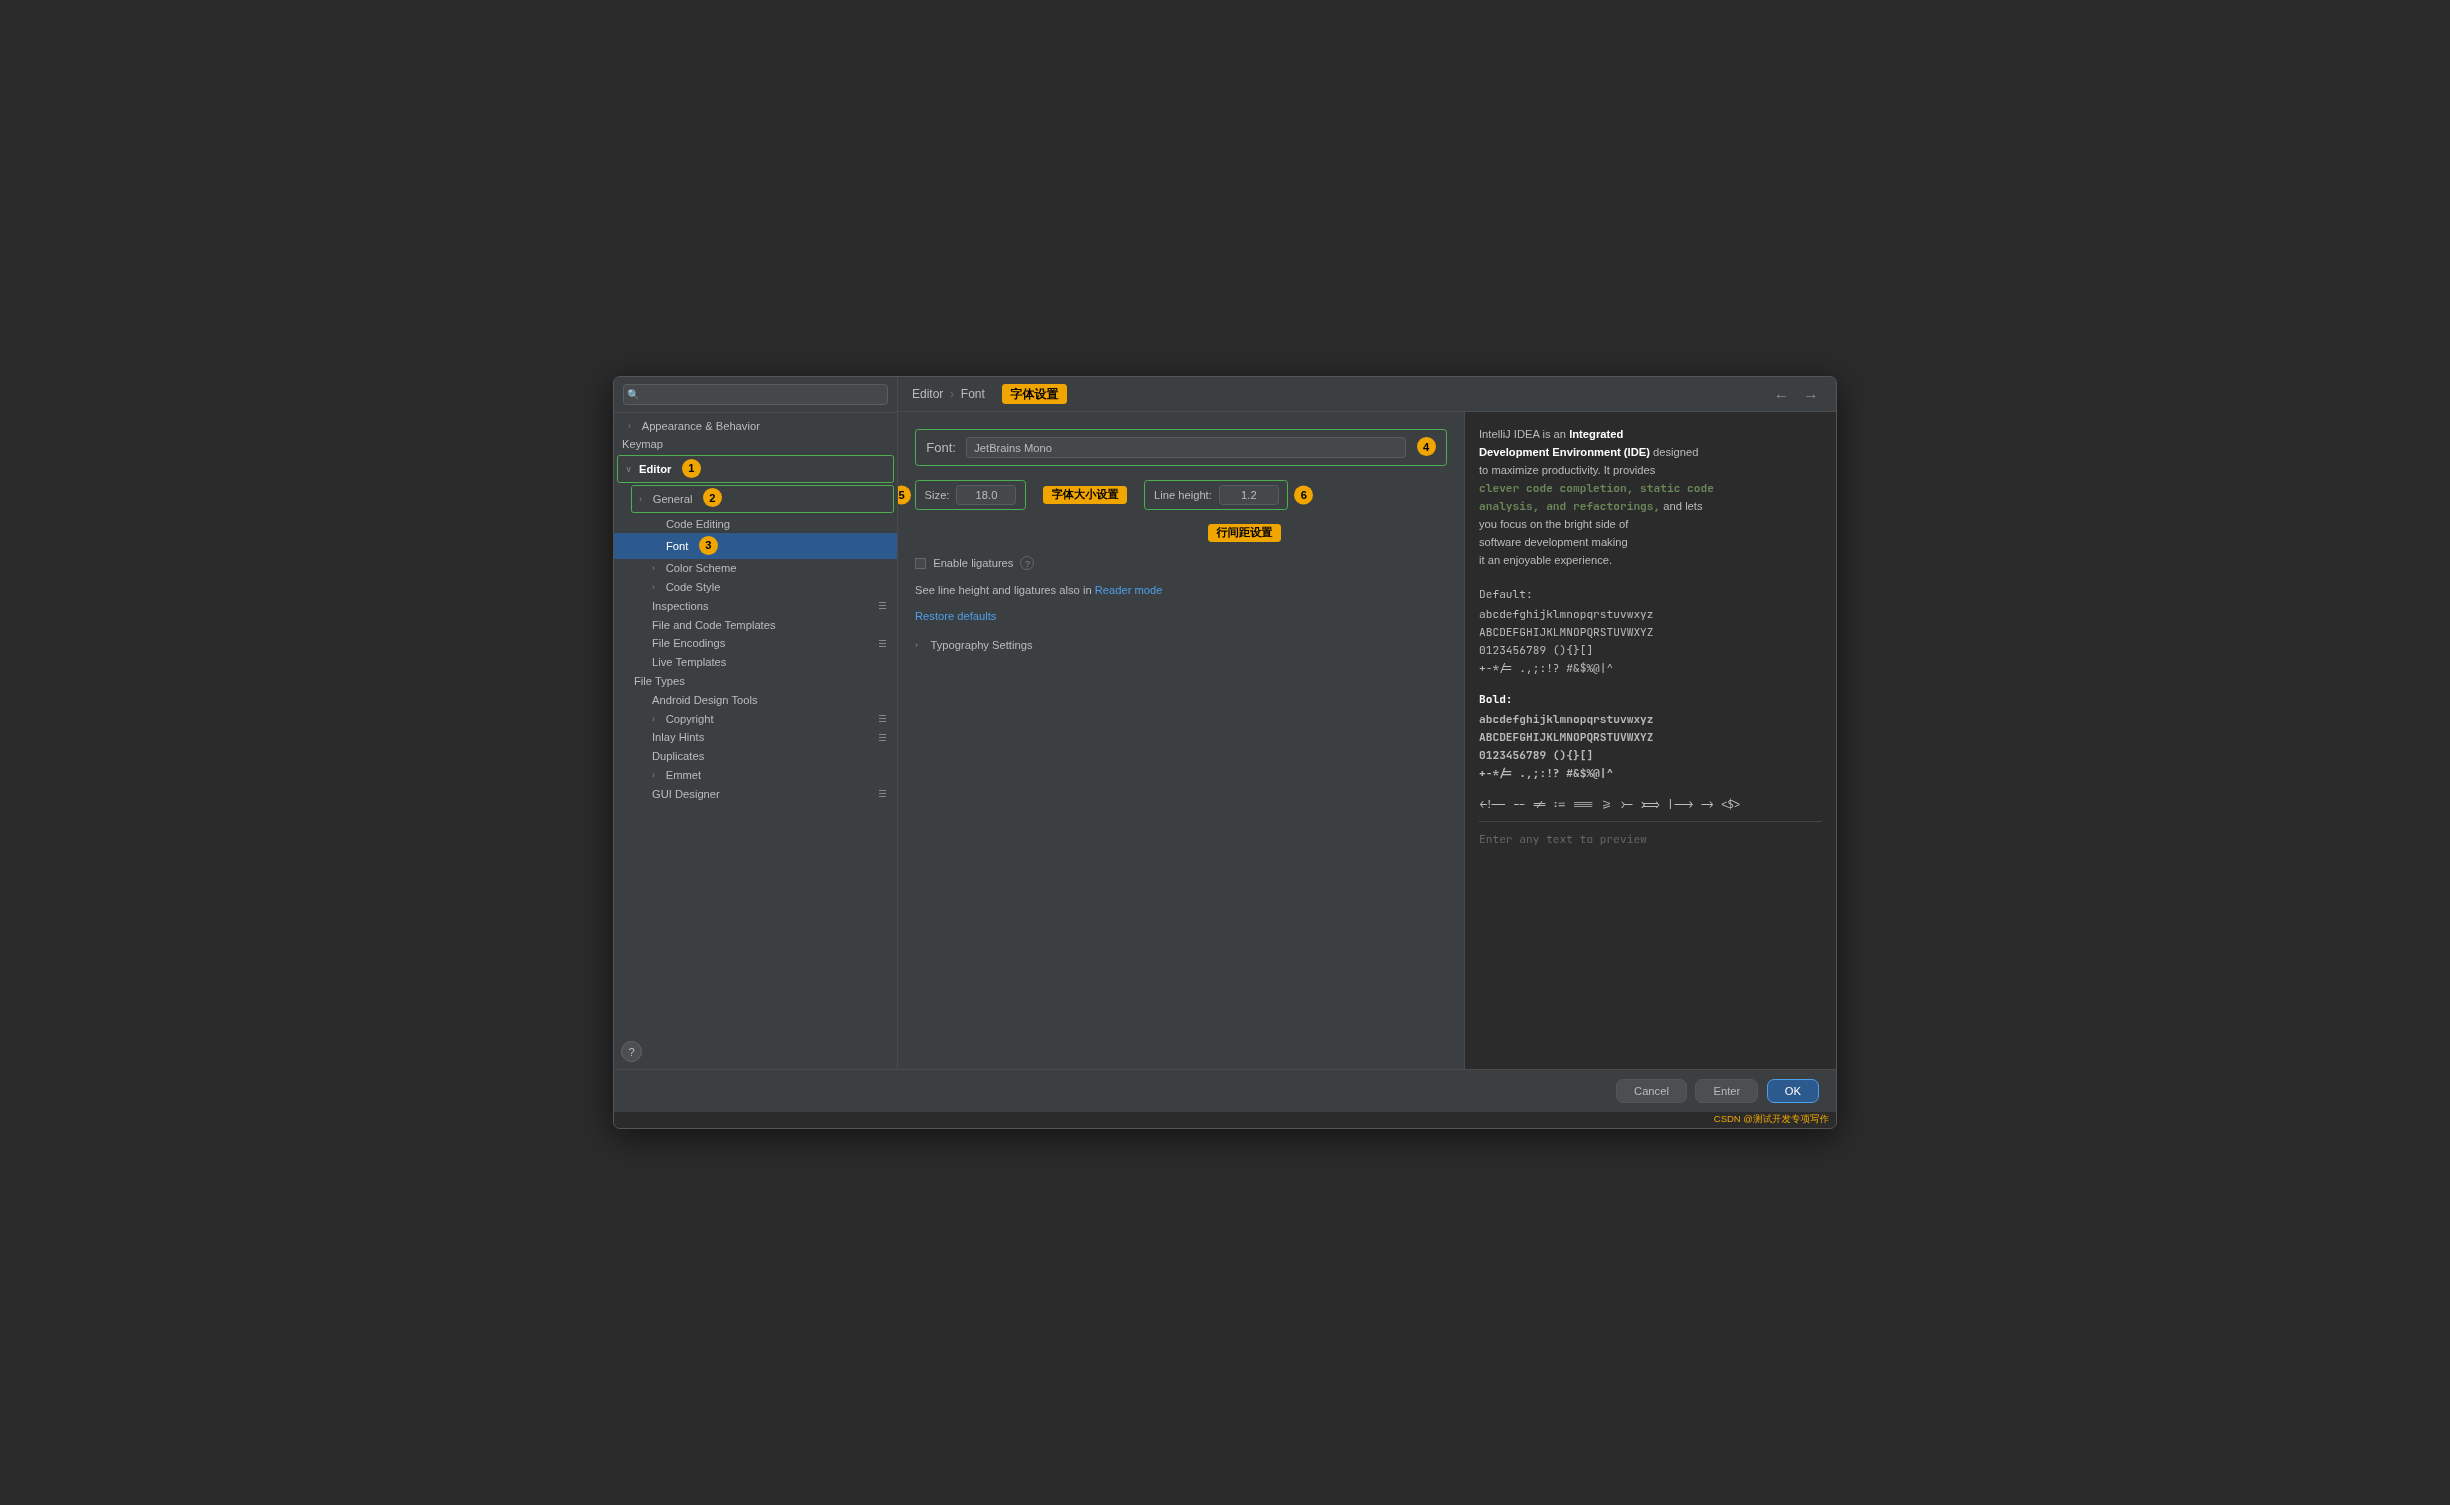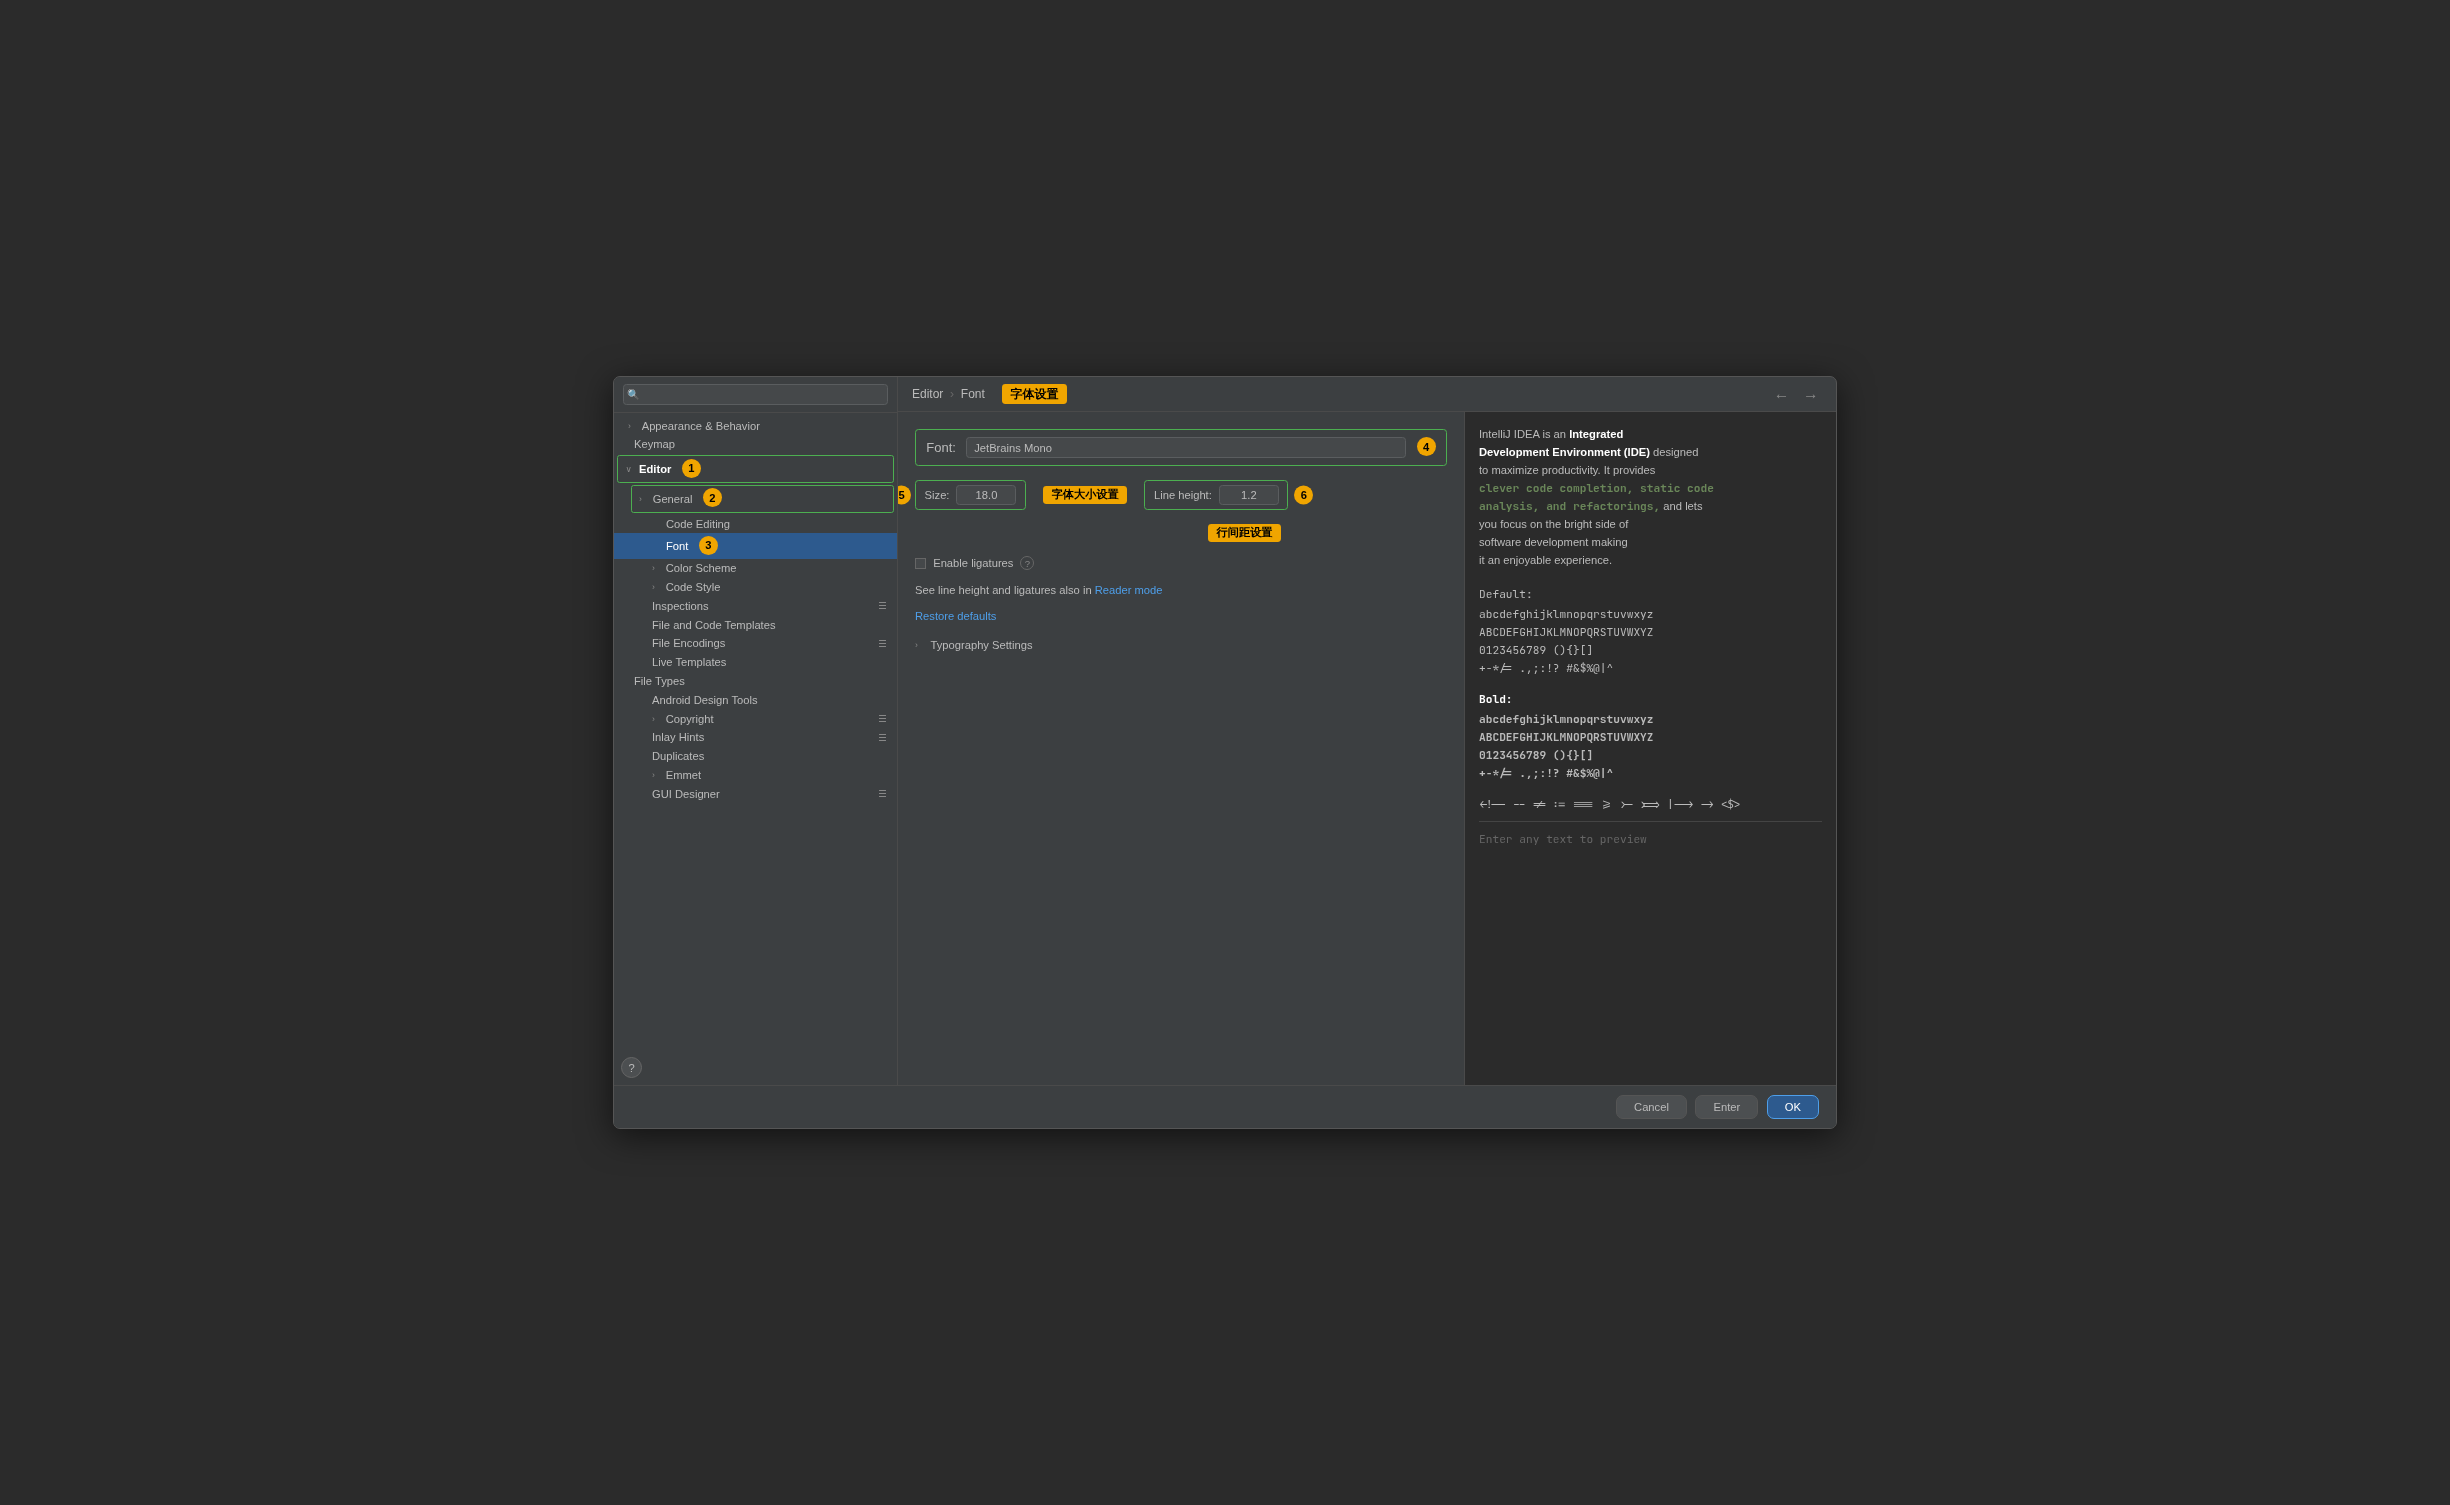--- a/index.html
+++ b/index.html
@@ -393,21 +393,21 @@
           <input class="search-input" type="text" placeholder="" style="">
         </div>
       </div>
       <div class="sidebar-tree">
 
         <div class="tree-item indent-0">
           <span class="chevron">›</span>
           <span>Appearance &amp; Behavior</span>
         </div>
 
-        <div class="tree-item indent-0" style="padding-left:20px;">
+        <div class="tree-item indent-0" style="padding-left:8px;">
           <span>Keymap</span>
         </div>
 
         <div class="tree-item indent-0" style="border:1.7px solid #4caf50; margin:1.7px 3.4px; border-radius:2.6px; padding-left:7px; position:relative;">
           <span class="chevron">∨</span>
           <span style="font-weight:600;color:#fff;">Editor</span>
           <span class="annotation-bubble" style="margin-left:7px;">1</span>
         </div>
 
         <div class="tree-item indent-1" style="border:1.7px solid #4caf50; margin:1.7px 3.4px 1.7px 17px; border-radius:2.6px; padding-left:7px; position:relative;">
@@ -589,14 +589,15 @@
       </div>
     </div>
   </div>
 
   <div class="dialog-footer">
     <button class="btn btn-cancel">Cancel</button>
     <button class="btn btn-apply">Enter</button>
     <button class="btn btn-ok">OK</button>
   </div>
 
+  <div class="watermark">CSDN @测试开发专项写作</div>
 </div>
 
 
 </body></html>

